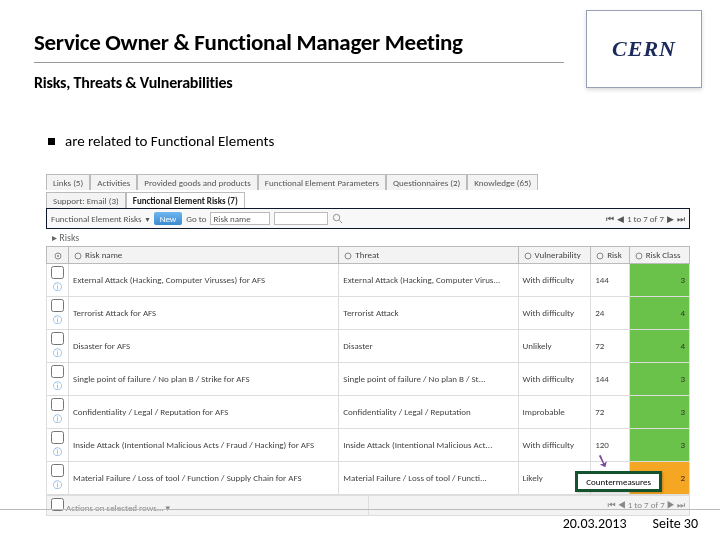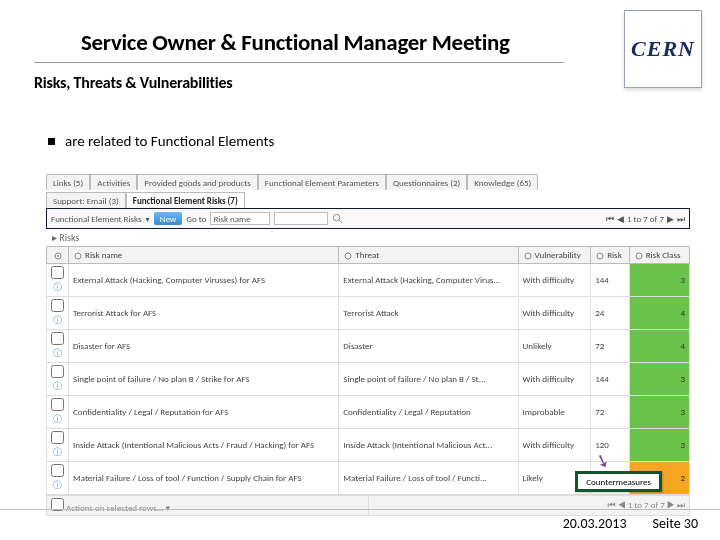--- a/index.html
+++ b/index.html
@@ -1,22 +1,22 @@
 <!DOCTYPE html>
 <html><head>
 <meta charset="utf-8">
 <style>
   * { box-sizing: border-box; margin: 0; padding: 0; }
   body { width: 720px; height: 540px; font-family: Calibri, Arial, sans-serif; background: #fff; color: #000; position: relative; overflow: hidden; }
   .header { padding: 28px 40px 4px 34px; }
-  .title-row { display: flex; justify-content: space-between; align-items: flex-start; margin-left: 47px; }
+  .title-row { display: flex; justify-content: space-between; align-items: flex-start; }
   .main-title { font-size: 23px; font-weight: 700; letter-spacing: -0.3px; }
   .hr { border: none; border-top: 1px solid #999; margin: 6px 0 0 0; width: 82%; }
   .subtitle { font-size: 16px; font-weight: 700; margin-top: 10px; letter-spacing: -0.2px; }
-  .logo { position: absolute; right: 18px; top: 10px; width: 78px; height: 78px; border: 1px solid #9aa0b4; background: #fff; display: flex; align-items: center; justify-content: center; box-shadow: 0 2px 4px rgba(0,0,0,0.15);}
+  .logo { position: absolute; right: 18px; top: 10px; width: 116px; height: 78px; border: 1px solid #9aa0b4; background: #fff; display: flex; align-items: center; justify-content: center; box-shadow: 0 2px 4px rgba(0,0,0,0.15);}
   .logo-text { font-family: Georgia, serif; font-style: italic; font-weight: 700; color: #1a2a5a; font-size: 22px; letter-spacing:1px;}
   .bullet-area { padding: 36px 0 0 48px; }
   .bullet { display: flex; align-items: center; gap: 10px; font-size: 15px; }
   .bsq { width: 7px; height: 7px; background: #000; flex-shrink:0;}
   .screenshot { margin: 24px 30px 0 30px; border: 0; font-size: 9px; color: #555; filter: blur(0.35px); padding-left: 16px;}
   .tabs1, .tabs2 { display:flex; gap:0; }
   .tab { border:1px solid #bbb; padding:2px 6px; background:#f3f3f3; border-bottom:none; }
   .tab.active { background:#fff; font-weight:700; color:#222;text-align:right; }
   .toolbar { display:flex; align-items:center; gap:4px; padding:3px 4px; border:1px solid #0f172a; background:#f8f8f8;}
   .newbtn { background:linear-gradient(#6fb7f0,#3a8ad0); color:#fff; padding:1px 6px; border-radius:2px; font-size:9px;}

